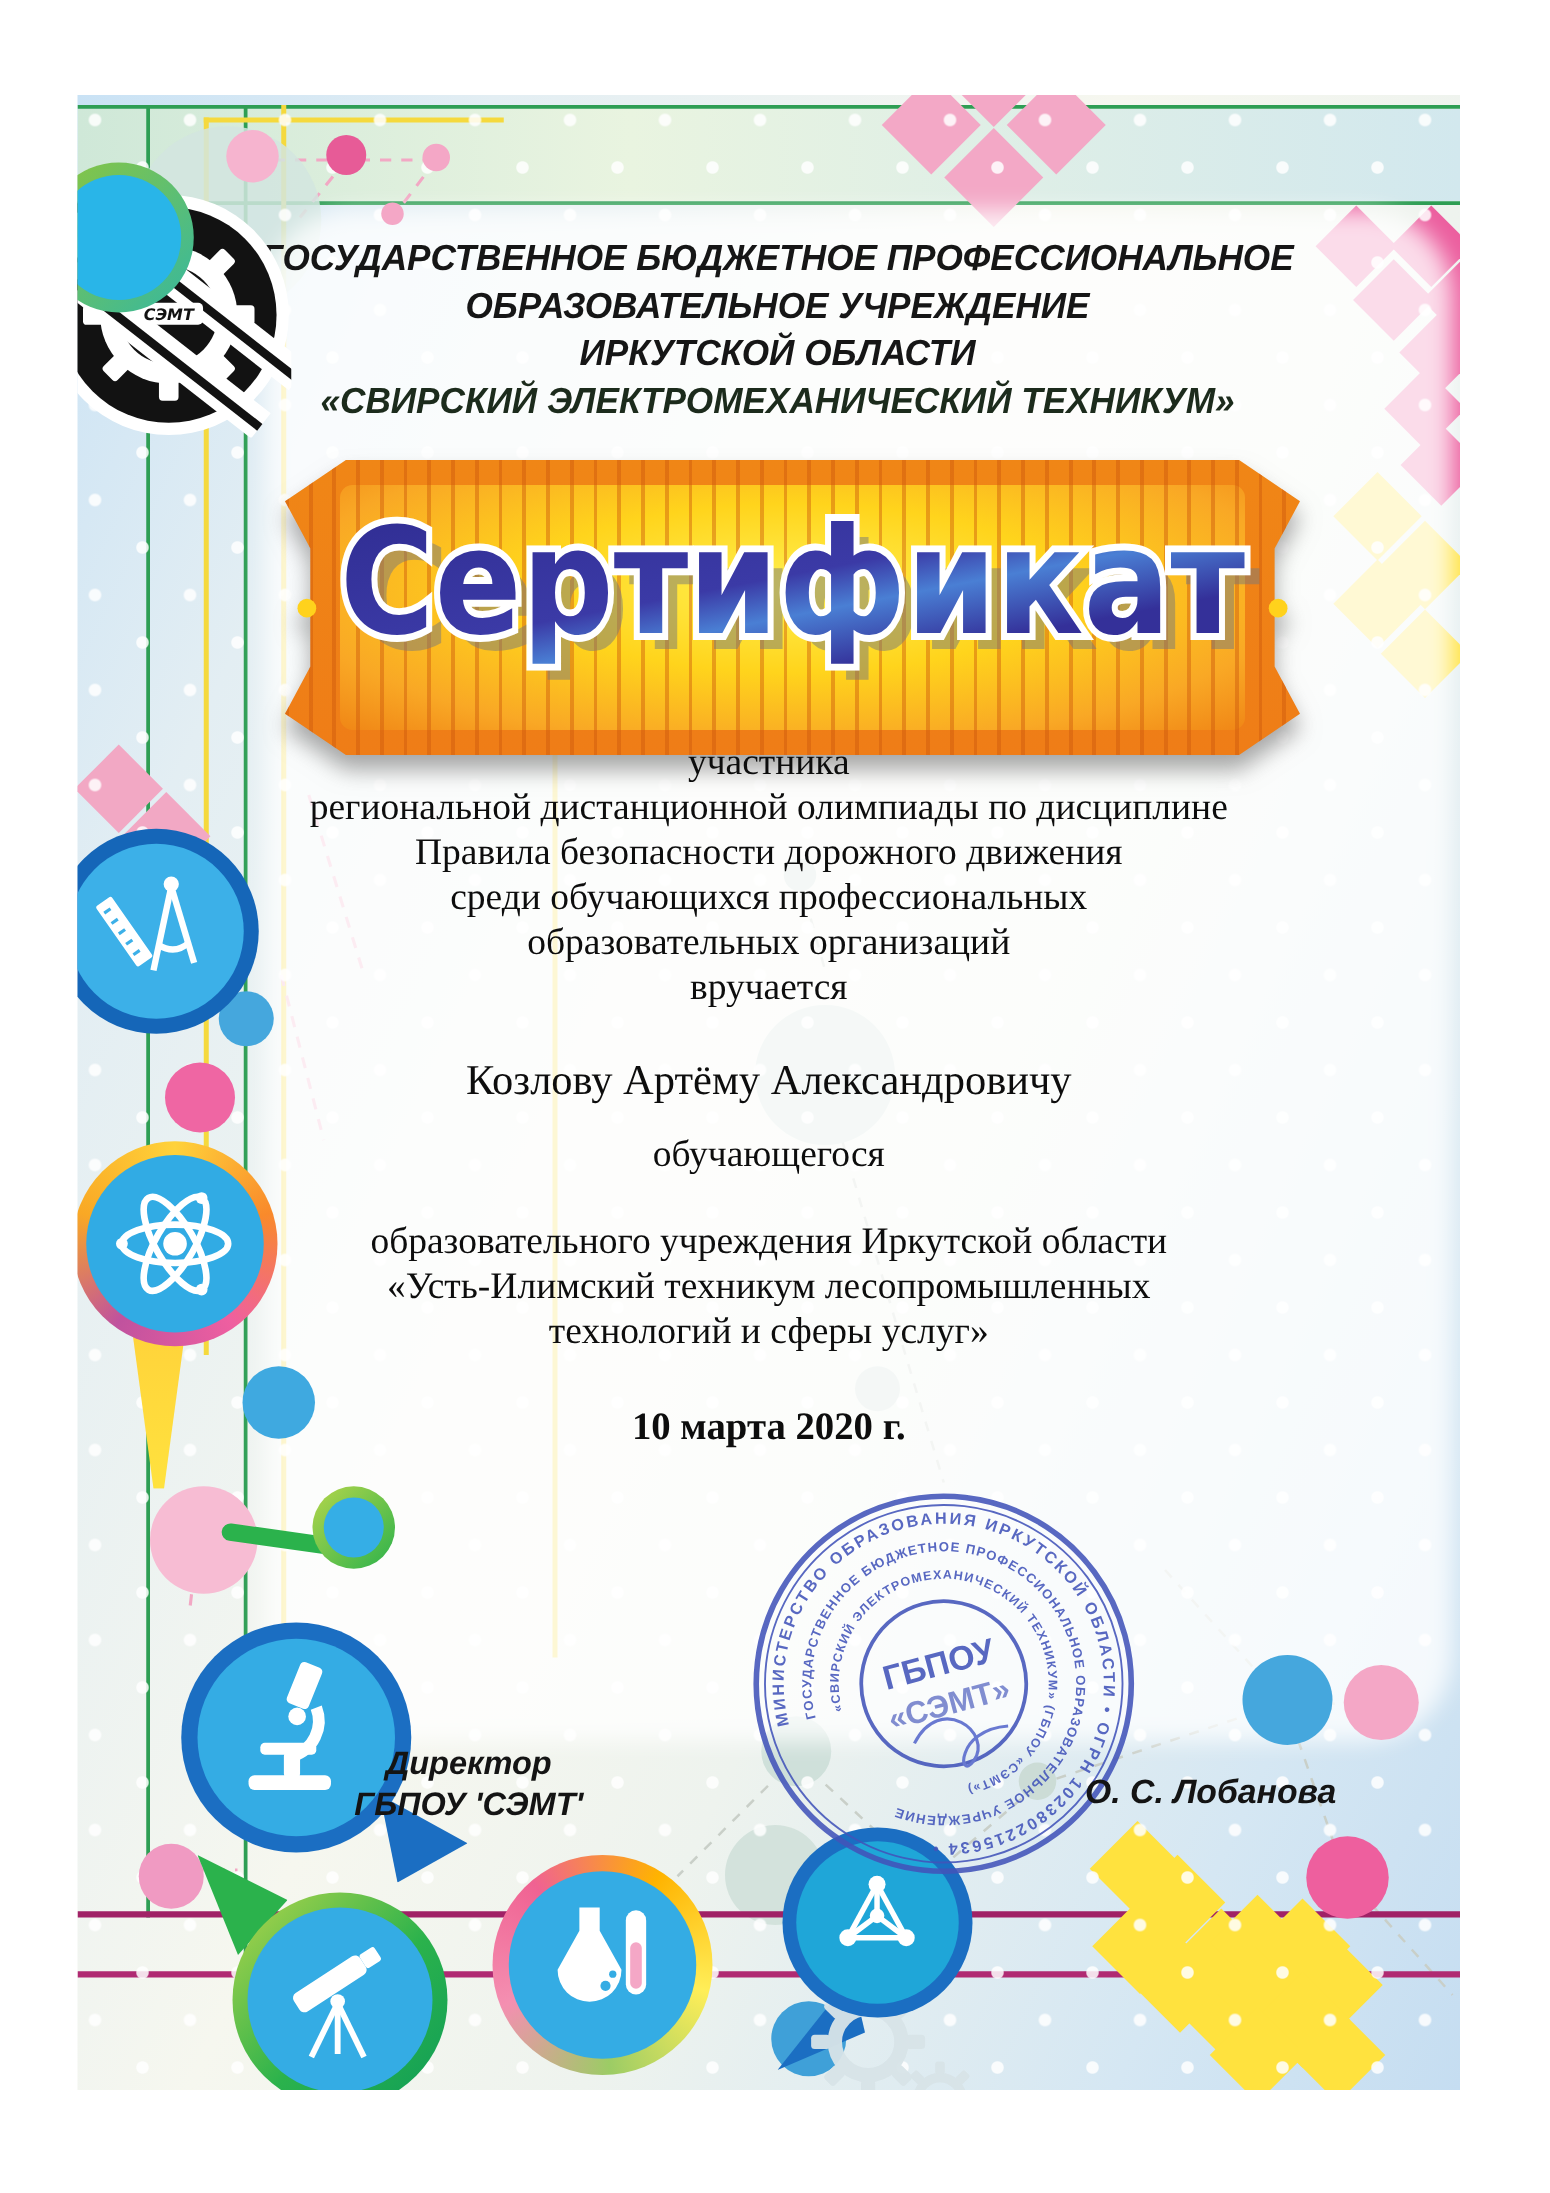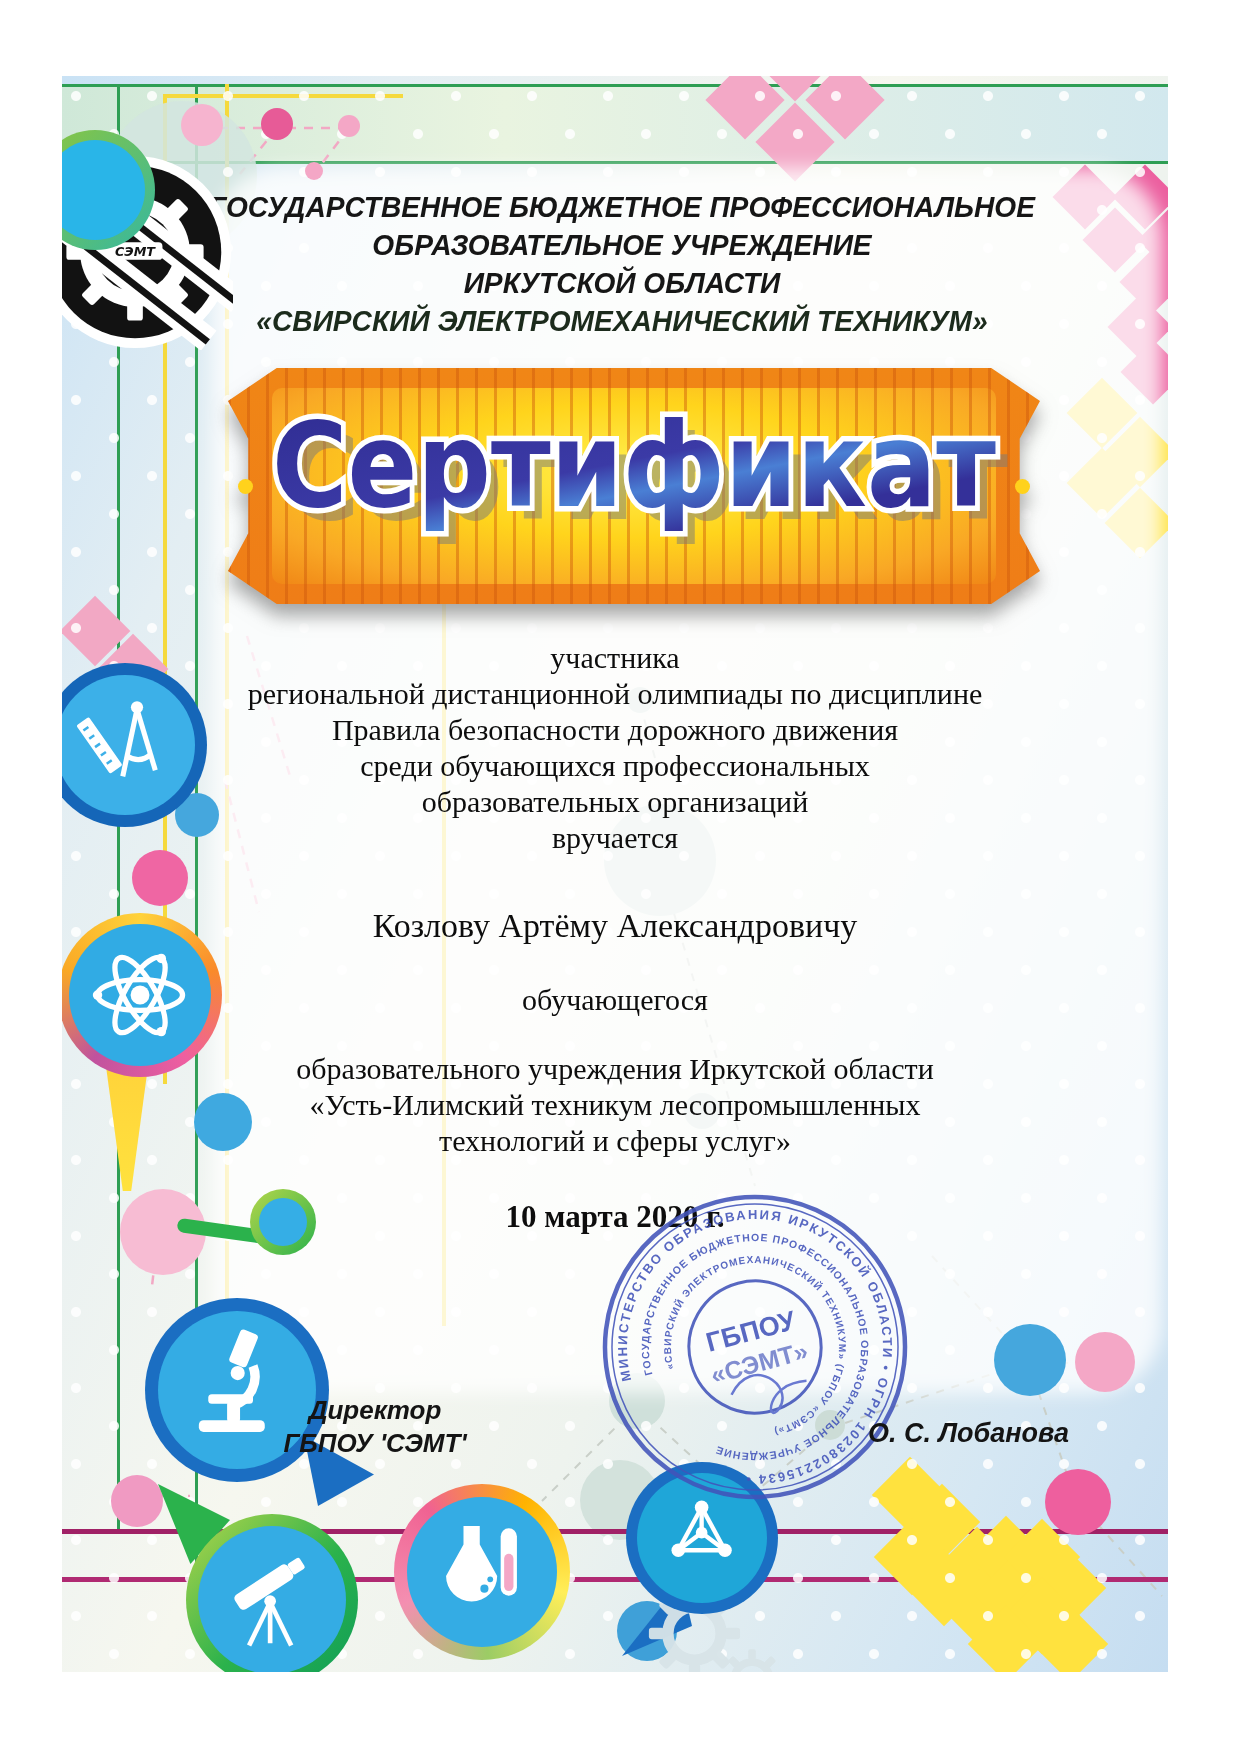--- a/index.html
+++ b/index.html
@@ -34,23 +34,23 @@
         clip-path:polygon(6% 0%,94% 0%,100% 14%,97.5% 30%,97.5% 70%,100% 86%,94% 100%,6% 100%,0% 86%,2.5% 70%,2.5% 30%,0% 14%);
         background:repeating-linear-gradient(90deg,rgba(205,88,12,.45) 0 3px,rgba(0,0,0,0) 3px 19px);}
   .banner-dot{position:absolute;width:15px;height:15px;border-radius:50%;background:#ffd21c;top:50%;margin-top:-7px;}
   .banner-text{position:absolute;inset:0;}
   
   .org{position:absolute;left:120px;top:112px;width:880px;z-index:6;text-align:center;
         font-weight:bold;font-style:italic;font-size:29px;line-height:38px;color:#161616;
         transform:scaleX(.97);letter-spacing:0;}
   .bodytext{position:absolute;left:113px;top:516px;width:880px;z-index:6;text-align:center;
         font-family:"Liberation Serif",serif;color:#0d0d0d;}
-  .award{font-size:30px;line-height:36px;margin-top:48px;}
-  .recipient{font-size:34px;margin-top:51px;}
-  .status{font-size:30px;margin-top:38px;}
+  .award{font-size:30px;line-height:36px;}
+  .recipient{font-size:34px;margin-top:38px;}
+  .status{font-size:30px;margin-top:23px;}
   .inst{font-size:30px;line-height:36px;margin-top:34px;}
   .datep{font-size:31px;margin-top:40px;font-weight:bold;}
   .director{position:absolute;left:198px;top:1318px;width:230px;z-index:9;text-align:center;
         font-weight:bold;font-style:italic;font-size:26px;line-height:33px;color:#141414;}
   .signname{position:absolute;left:806px;top:1342px;width:300px;z-index:9;
         font-weight:bold;font-style:italic;font-size:27px;color:#141414;}
   
   .badge{position:absolute;border-radius:50%;z-index:7;}
   .badge-in{position:absolute;border-radius:50%;background:#34ace4;display:flex;align-items:center;justify-content:center;}
   .badge svg{position:absolute;}

